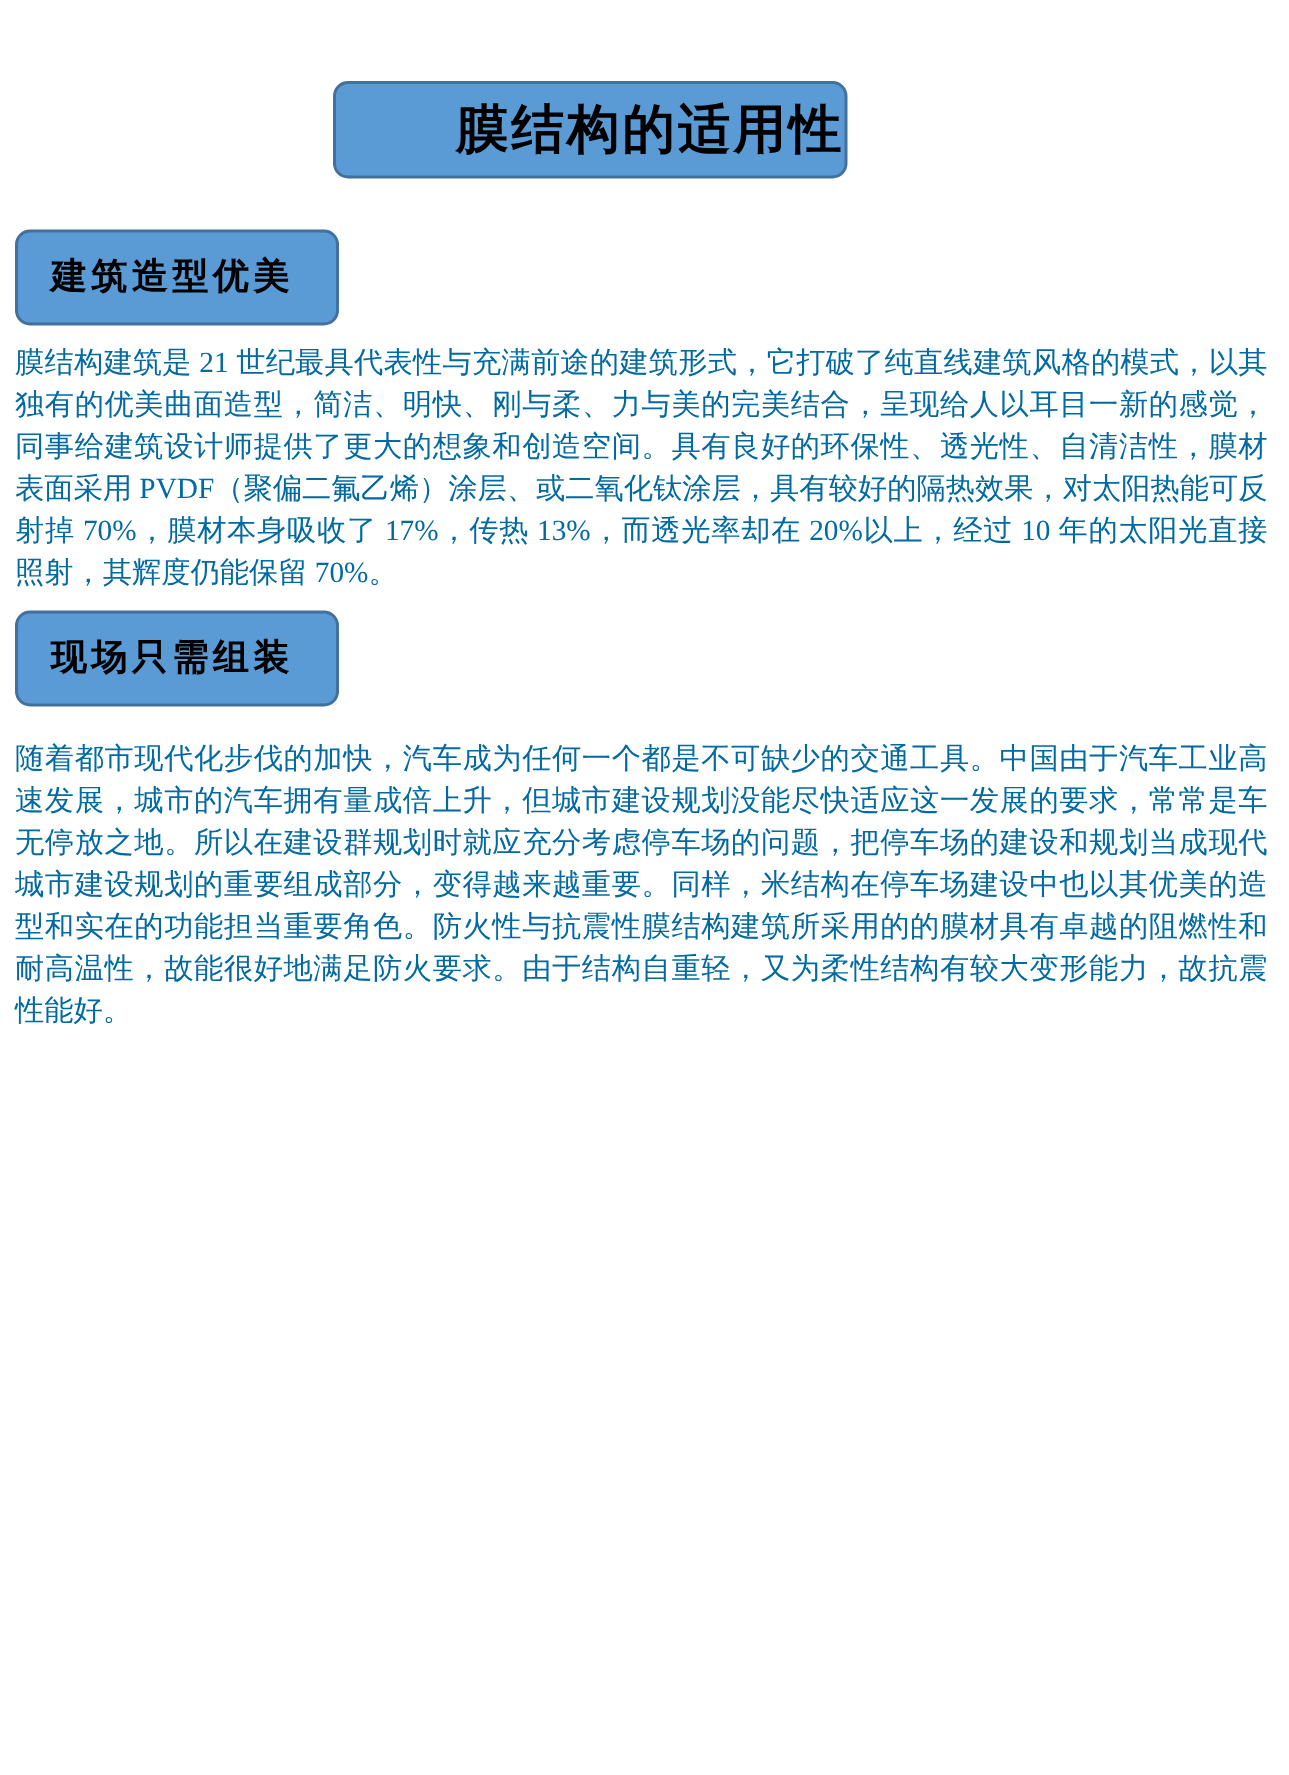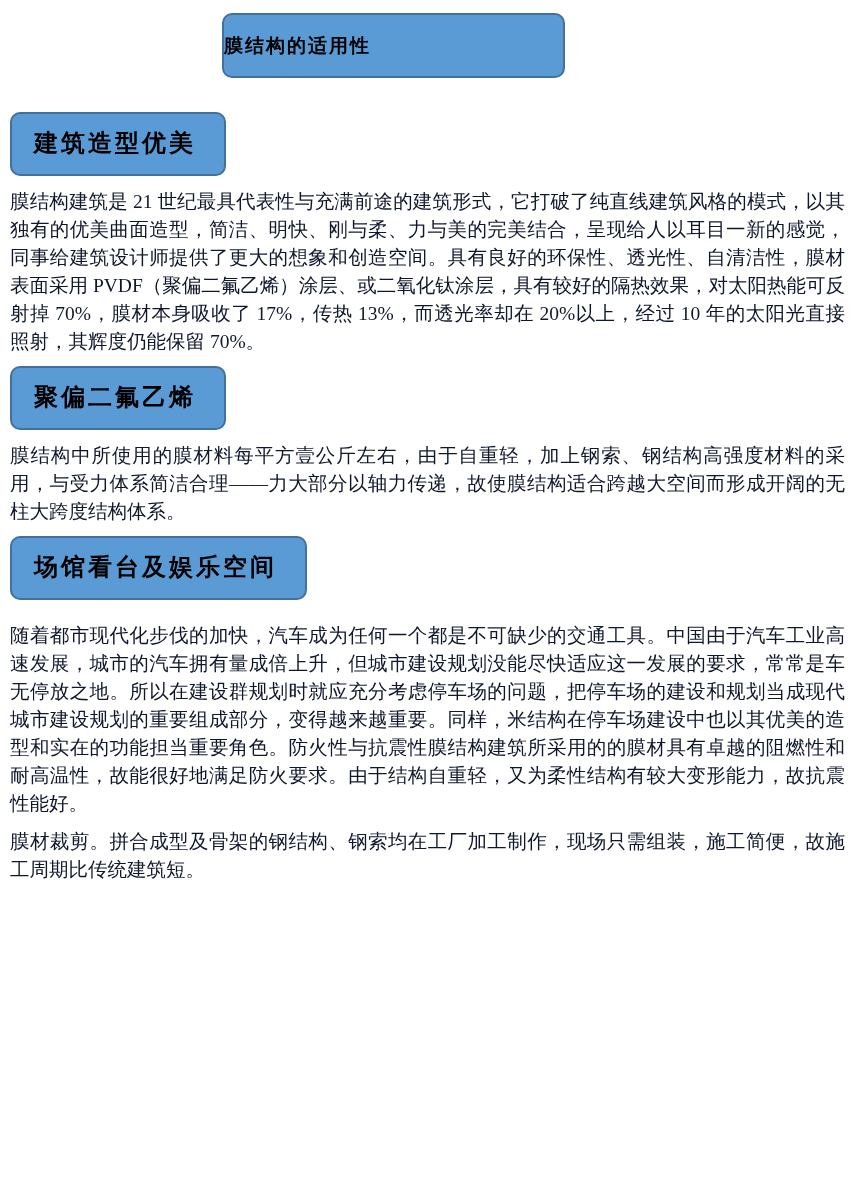--- a/index.html
+++ b/index.html
@@ -31,66 +31,64 @@
     border-radius: 10px;
     box-sizing: border-box;
     color: #000000;
     font-weight: bold;
     text-align: center;
   }
   .doc-title {
     width: 343px;
     height: 65px;
     line-height: 61px;
-    text-align: left;
-    font-size: 19px;
+    text-align: right;
+    font-size: 35px;
     letter-spacing: 2px;
+    margin-top: 41px;
   }
   .section-heading {
     font-size: 24px;
     padding: 13px 28px 15px 22px;
     letter-spacing: 3px;
     margin-bottom: 12px;
   }
   .section {
     margin-bottom: 10px;
   }
   .section-body {
     font-size: 19.5px;
     line-height: 28px;
     text-align: justify;
     text-justify: inter-ideograph;
     margin: 0 2px 10px 0;
-    color: #0f172a;
+    color: #0369a1;
   }
 </style>
 </head>
 <body>
 
 <div class="page">
 
   <div class="title-wrap">
     <div class="blue-box doc-title">膜结构的适用性</div>
   </div>
 
   <div class="section">
     <div class="blue-box section-heading">建筑造型优美</div>
     <p class="section-body">膜结构建筑是 21 世纪最具代表性与充满前途的建筑形式，它打破了纯直线建筑风格的模式，以其独有的优美曲面造型，简洁、明快、刚与柔、力与美的完美结合，呈现给人以耳目一新的感觉，同事给建筑设计师提供了更大的想象和创造空间。具有良好的环保性、透光性、自清洁性，膜材表面采用 PVDF（聚偏二氟乙烯）涂层、或二氧化钛涂层，具有较好的隔热效果，对太阳热能可反射掉 70%，膜材本身吸收了 17%，传热 13%，而透光率却在 20%以上，经过 10 年的太阳光直接照射，其辉度仍能保留 70%。</p>
   </div>
 
   <div class="section">
-    <div class="blue-box section-heading">聚偏二氟乙烯</div>
-    <p class="section-body">膜结构中所使用的膜材料每平方壹公斤左右，由于自重轻，加上钢索、钢结构高强度材料的采用，与受力体系简洁合理——力大部分以轴力传递，故使膜结构适合跨越大空间而形成开阔的无柱大跨度结构体系。</p>
+    <div class="blue-box section-heading">现场只需组装</div>
   </div>
 
   <div class="section">
-    <div class="blue-box section-heading">场馆看台及娱乐空间</div>
   </div>
 
   <div class="section">
     <p class="section-body">随着都市现代化步伐的加快，汽车成为任何一个都是不可缺少的交通工具。中国由于汽车工业高速发展，城市的汽车拥有量成倍上升，但城市建设规划没能尽快适应这一发展的要求，常常是车无停放之地。所以在建设群规划时就应充分考虑停车场的问题，把停车场的建设和规划当成现代城市建设规划的重要组成部分，变得越来越重要。同样，米结构在停车场建设中也以其优美的造型和实在的功能担当重要角色。防火性与抗震性膜结构建筑所采用的的膜材具有卓越的阻燃性和耐高温性，故能很好地满足防火要求。由于结构自重轻，又为柔性结构有较大变形能力，故抗震性能好。</p>
   </div>
 
   <div class="section">
-    <p class="section-body">膜材裁剪。拼合成型及骨架的钢结构、钢索均在工厂加工制作，现场只需组装，施工简便，故施工周期比传统建筑短。</p>
   </div>
 
 </div>
 
 </body></html>

